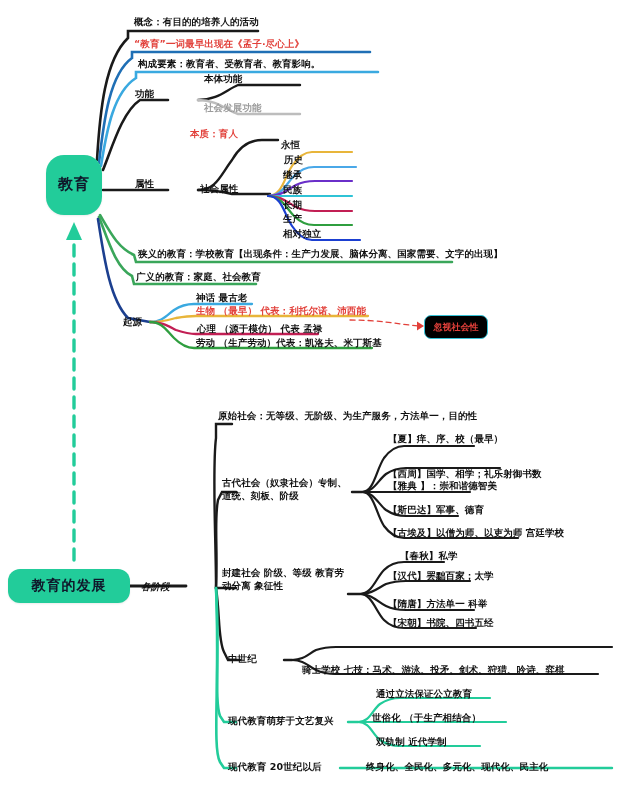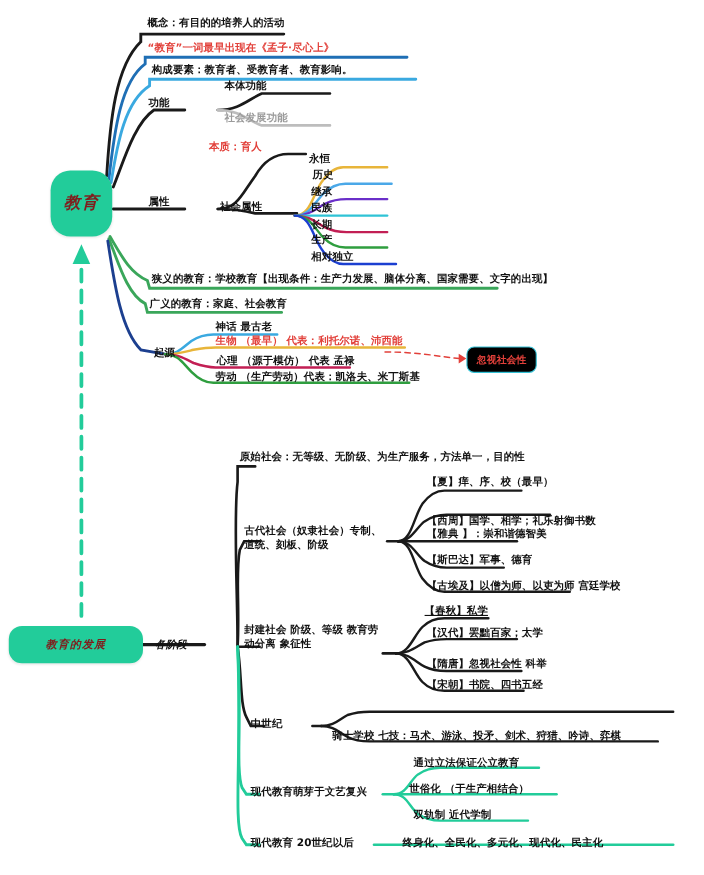--- a/index.html
+++ b/index.html
@@ -5,26 +5,26 @@
   html,body{margin:0;padding:0;background:#ffffff;}
   body{
     width:640px;height:795px;position:relative;overflow:hidden;
     font-family:"DejaVu Sans","Liberation Sans",sans-serif;
     color:#111;
   }
   #canvas{position:absolute;inset:0;width:640px;height:795px;}
   svg.wires{position:absolute;left:0;top:0;width:640px;height:795px;pointer-events:none;}
   .node{position:absolute;white-space:nowrap;font-size:9.5px;line-height:1.32;letter-spacing:.1px;font-weight:700;}
   .root{
-    position:absolute;background:#22cc9a;color:#7f1d1d;border-radius:16px;
+    position:absolute;background:#22cc9a;color:#0f172a;border-radius:16px;
     display:flex;align-items:center;justify-content:center;text-align:center;
-    font-weight:700;letter-spacing:1px;box-shadow:0 1px 2px rgba(0,0,0,.08);font-style:italic;
+    font-weight:700;letter-spacing:1px;box-shadow:0 1px 2px rgba(0,0,0,.08);
   }
   #root-education{left:46px;top:155px;width:56px;height:60px;font-size:15px;line-height:1.15;border-radius:18px;}
-  #root-development{left:8px;top:569px;width:122px;height:34px;font-size:10px;border-radius:12px;}
+  #root-development{left:8px;top:569px;width:122px;height:34px;font-size:14px;border-radius:12px;}
   .callout{
     position:absolute;left:424px;top:315px;width:62px;height:22px;
     border:1.4px solid #35c2d6;border-radius:7px;background:#000000;
     color:#e2403a;font-size:9px;font-weight:700;
     display:flex;align-items:center;justify-content:center;
   }
   .red{color:#e2403a;}
   .muted{color:#9b9b9b;}
   .two-line{white-space:normal;width:150px;}
 </style>
@@ -129,43 +129,43 @@
   <div class="node" style="left:284px;top:154px;">历史</div>
   <div class="node" style="left:283px;top:169px;">继承</div>
   <div class="node" style="left:283px;top:184px;">民族</div>
   <div class="node" style="left:283px;top:199px;">长期</div>
   <div class="node" style="left:283px;top:213px;">生产</div>
   <div class="node" style="left:283px;top:228px;">相对独立</div>
 
   <div class="node" style="left:138px;top:248px;">狭义的教育：学校教育【出现条件：生产力发展、脑体分离、国家需要、文字的出现】</div>
   <div class="node" style="left:136px;top:271px;">广义的教育：家庭、社会教育</div>
 
-  <div class="node" style="left:140px;top:316px;">起源</div>
+  <div class="node" style="left:123px;top:316px;">起源</div>
   <div class="node" style="left:196px;top:292px;">神话 最古老</div>
   <div class="node red" style="left:196px;top:305px;">生物 （最早） 代表：利托尔诺、沛西能</div>
   <div class="node" style="left:197px;top:323px;">心理 （源于模仿） 代表 孟禄</div>
   <div class="node" style="left:196px;top:337px;">劳动 （生产劳动）代表：凯洛夫、米丁斯基</div>
 
   <div class="callout">忽视社会性</div>
 
   <div class="node" style="left:141px;top:581px;font-style:italic;">各阶段</div>
 
   <div class="node two-line" style="left:222px;top:477px;width:132px;">古代社会（奴隶社会）专制、道统、刻板、阶级</div>
 
   <div class="node" style="left:218px;top:410px;">原始社会：无等级、无阶级、为生产服务，方法单一，目的性</div>
   <div class="node" style="left:388px;top:433px;">【夏】痒、序、校（最早）</div>
   <div class="node" style="left:388px;top:456px;margin-top:12px;">【西周】国学、相学；礼乐射御书数</div>
   <div class="node" style="left:388px;top:480px;">【雅典 】：崇和谐德智美</div>
   <div class="node" style="left:388px;top:504px;">【斯巴达】军事、德育</div>
   <div class="node" style="left:388px;top:527px;">【古埃及】以僧为师、以吏为师 宫廷学校</div>
 
   <div class="node two-line" style="left:222px;top:567px;width:130px;">封建社会 阶级、等级 教育劳动分离 象征性</div>
-  <div class="node" style="left:386px;top:550px;text-decoration:underline;">【春秋】私学</div>
+  <div class="node" style="left:400px;top:550px;">【春秋】私学</div>
   <div class="node" style="left:388px;top:570px;">【汉代】罢黜百家；太学</div>
-  <div class="node" style="left:388px;top:598px;">【隋唐】忽视社会性 科举</div>
+  <div class="node" style="left:388px;top:598px;">【隋唐】方法单一 科举</div>
   <div class="node" style="left:388px;top:617px;">【宋朝】书院、四书五经</div>
 
   <div class="node" style="left:228px;top:653px;">中世纪</div>
   <div class="node" style="left:302px;top:664px;">骑士学校 七技：马术、游泳、投矛、剑术、狩猎、吟诗、弈棋</div>
 
   <div class="node" style="left:228px;top:715px;">现代教育萌芽于文艺复兴</div>
   <div class="node" style="left:376px;top:688px;">通过立法保证公立教育</div>
   <div class="node" style="left:372px;top:712px;">世俗化 （于生产相结合）</div>
   <div class="node" style="left:376px;top:736px;">双轨制 近代学制</div>
 

